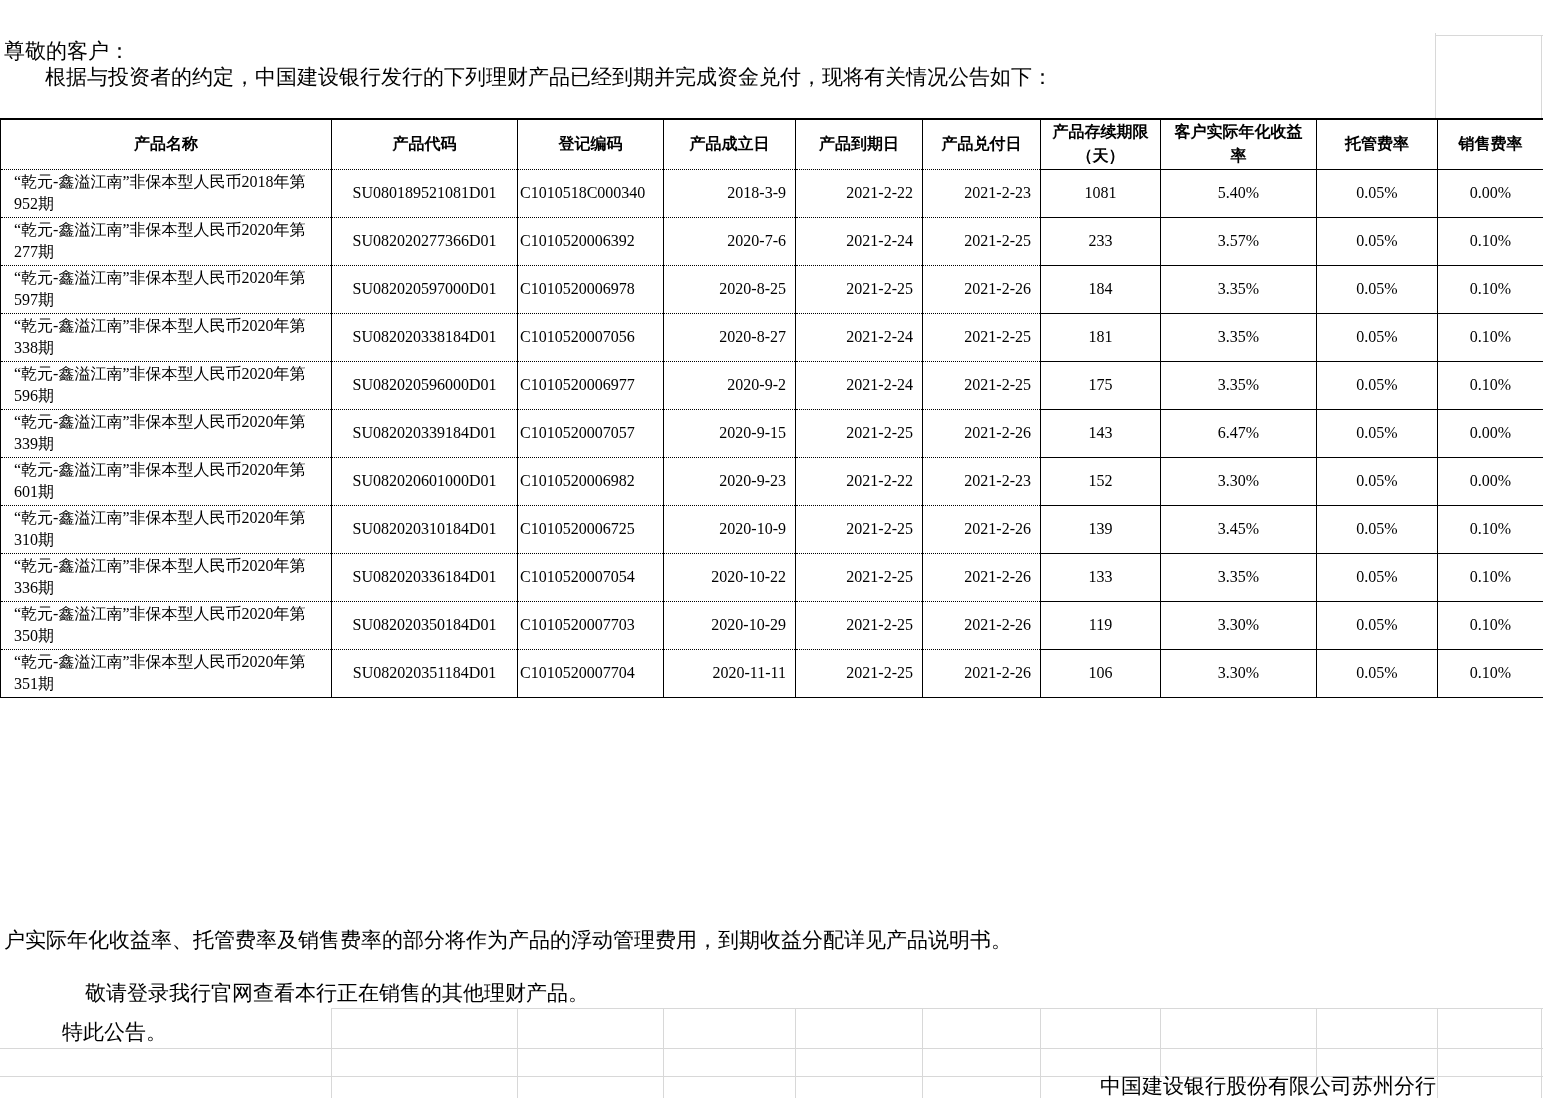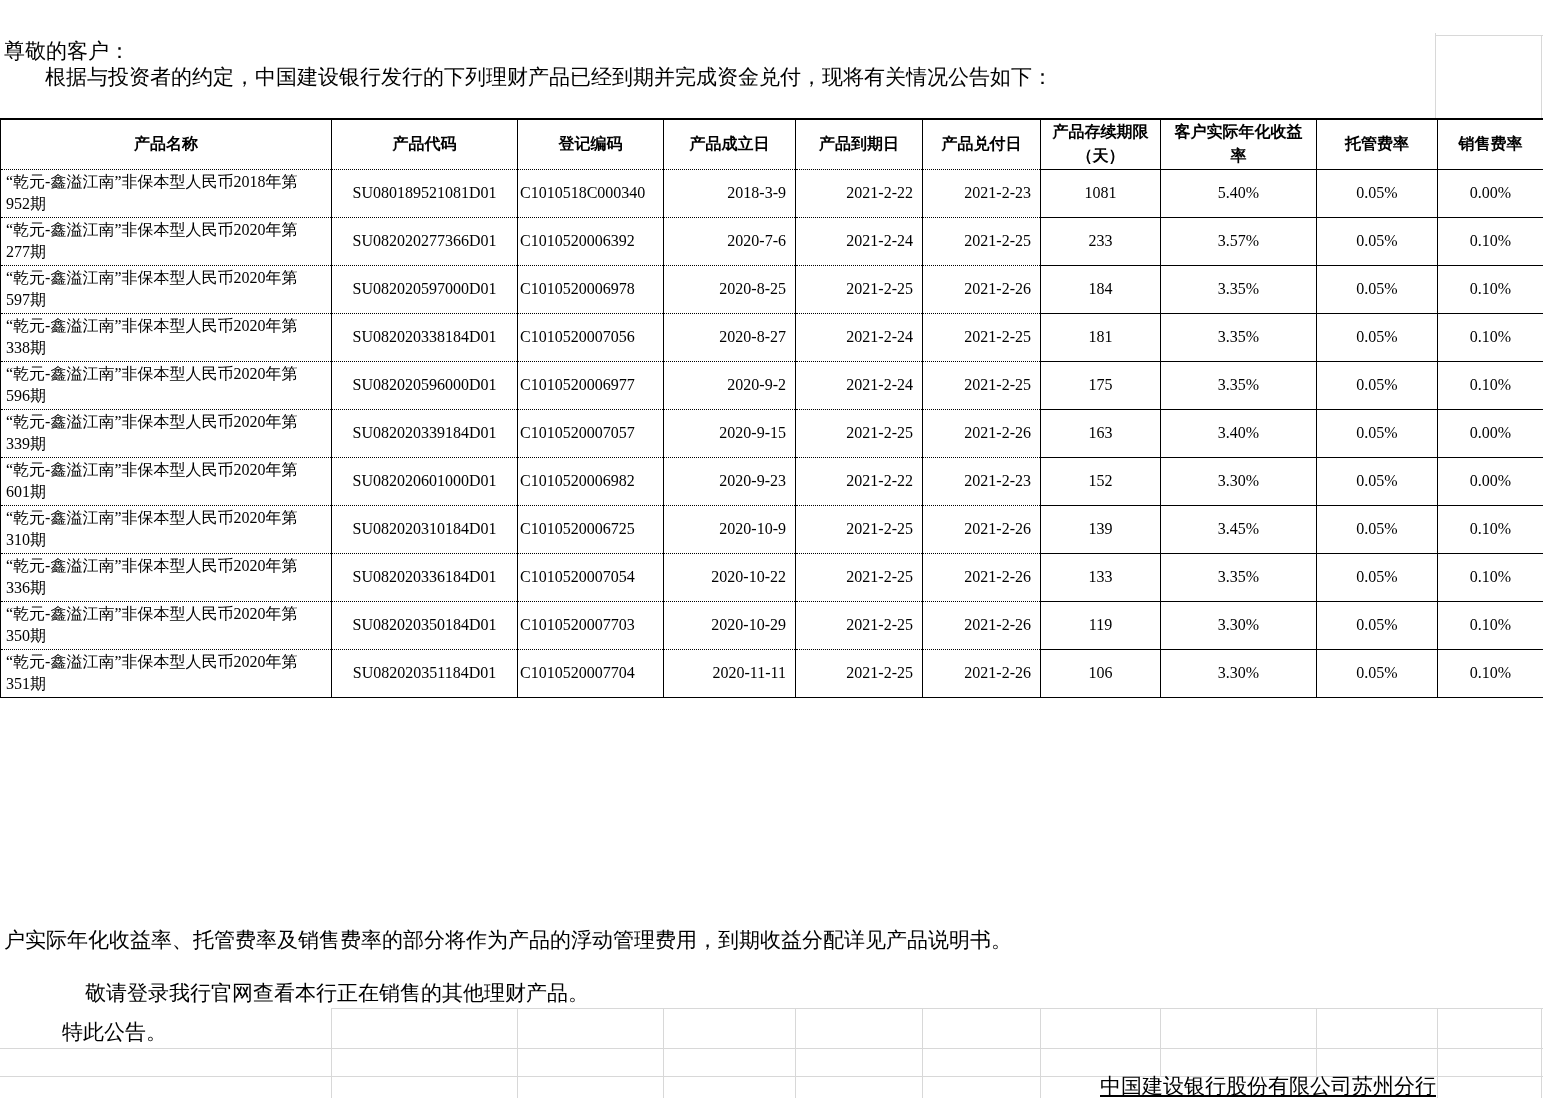--- a/index.html
+++ b/index.html
@@ -26,21 +26,21 @@
   table.products{border:1px solid #000;border-top:2px solid #000;}
   th,td{border-left:1px solid #000;overflow:hidden;padding:0;vertical-align:middle;}
   th:first-child,td:first-child{border-left:none;}
   thead tr{height:50px;}
   tbody tr{height:48px;}
   th{font-weight:bold;text-align:center;white-space:pre-line;line-height:24px;font-size:16px;}
   
   .dot{border-bottom:1px dotted #000;}
   .sol{border-bottom:1px solid #000;}
   tbody tr:last-child td{border-bottom:1px solid #000;}
-  td.c0{text-align:left;padding:0 12px 0 5px;line-height:22px;}
+  td.c0{text-align:left;padding:0 12px 0 13px;line-height:22px;}
   td.c1{text-align:center;}
   td.c2{text-align:left;padding-left:2px;}
   td.c3,td.c4,td.c5{text-align:right;padding-right:9px;}
   td.c6,td.c7,td.c8,td.c9{text-align:center;}
 </style>
 </head>
 <body>
 
 <div class="page">
 
@@ -160,22 +160,22 @@
       <td class="c8 sol">0.05%</td>
       <td class="c9 sol">0.10%</td>
     </tr>
         <tr>
       <td class="c0 dot">“乾元-鑫溢江南”非保本型人民币2020年第339期</td>
       <td class="c1 dot">SU082020339184D01</td>
       <td class="c2 dot">C1010520007057</td>
       <td class="c3 dot">2020-9-15</td>
       <td class="c4 dot">2021-2-25</td>
       <td class="c5 dot">2021-2-26</td>
-      <td class="c6 sol">163</td>
-      <td class="c7 sol">3.40%</td>
+      <td class="c6 sol">143</td>
+      <td class="c7 sol">6.47%</td>
       <td class="c8 sol">0.05%</td>
       <td class="c9 sol">0.00%</td>
     </tr>
         <tr>
       <td class="c0 dot">“乾元-鑫溢江南”非保本型人民币2020年第601期</td>
       <td class="c1 dot">SU082020601000D01</td>
       <td class="c2 dot">C1010520006982</td>
       <td class="c3 dot">2020-9-23</td>
       <td class="c4 dot">2021-2-22</td>
       <td class="c5 dot">2021-2-23</td>
@@ -232,16 +232,16 @@
       <td class="c8 sol">0.05%</td>
       <td class="c9 sol">0.10%</td>
     </tr>
       </tbody>
   </table>
 
   <div class="txt" style="left:85px;top:947px;">敬请登录我行官网查看本行正在销售的其他理财产品。</div>
   <div class="txt" style="left:4px;top:894px;">户实际年化收益率、托管费率及销售费率的部分将作为产品的浮动管理费用，到期收益分配详见产品说明书。</div>
   <div class="txt" style="left:62px;top:986px;">特此公告。</div>
 
-  <div class="txt" style="left:1100px;top:1040px;text-decoration:underline;">中国建设银行股份有限公司苏州分行</div>
+  <div class="txt" style="left:1100px;top:1040px;">中国建设银行股份有限公司苏州分行</div>
   <div class="txt" style="left:1164px;top:1072px;font-weight:bold;">2021年2月26日</div>
 
 </div>
 
 </body></html>

